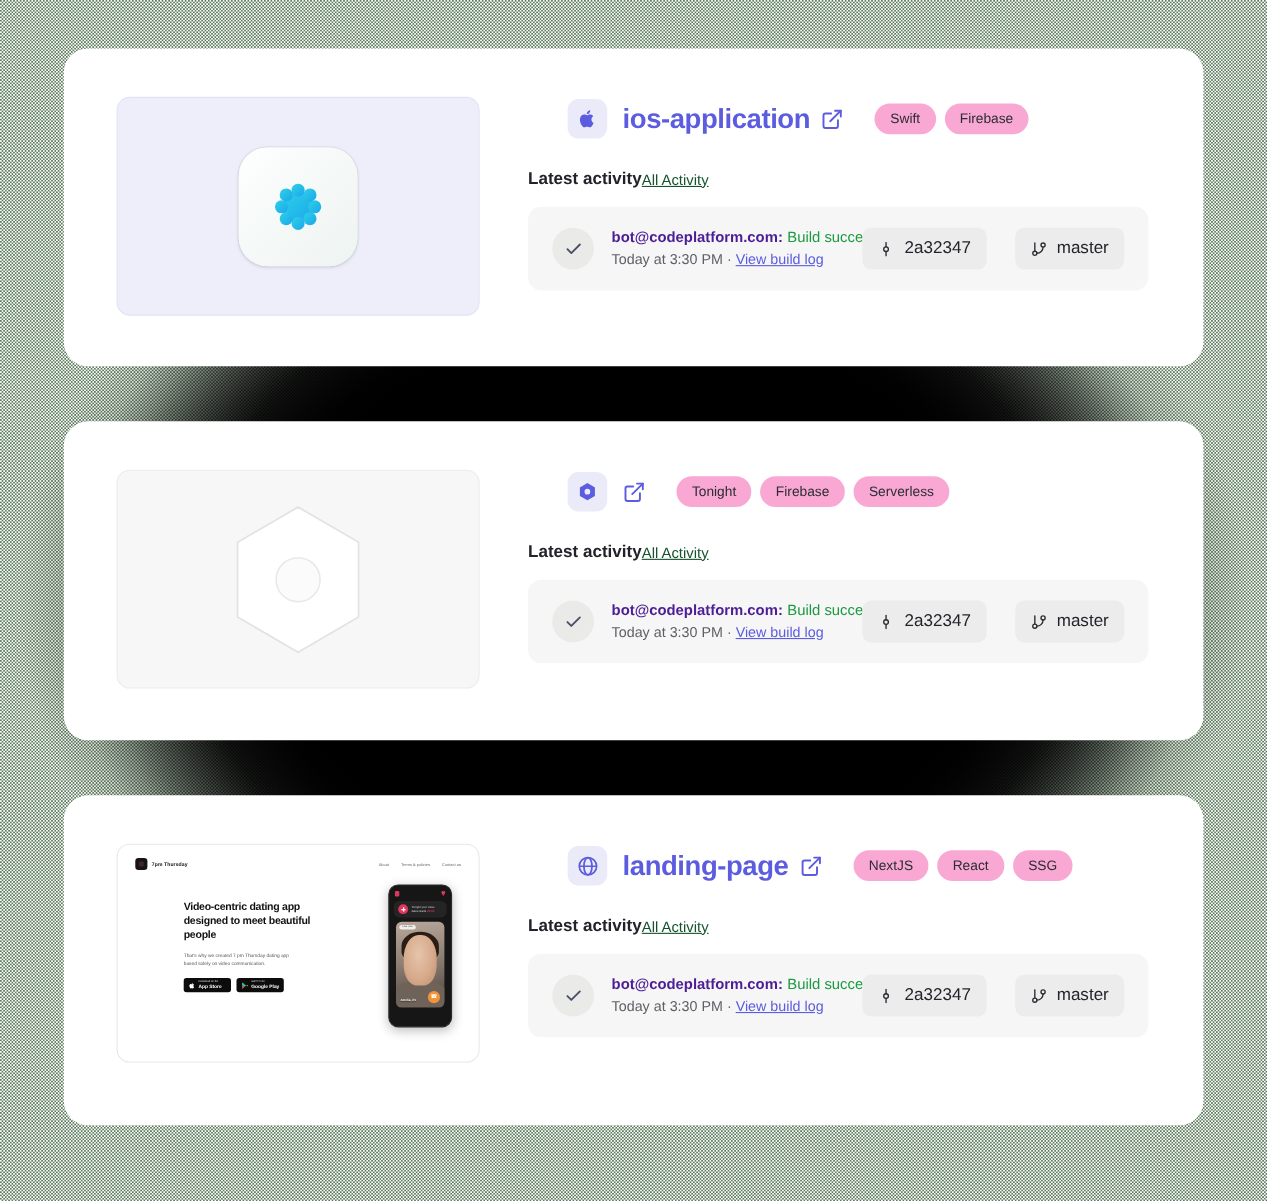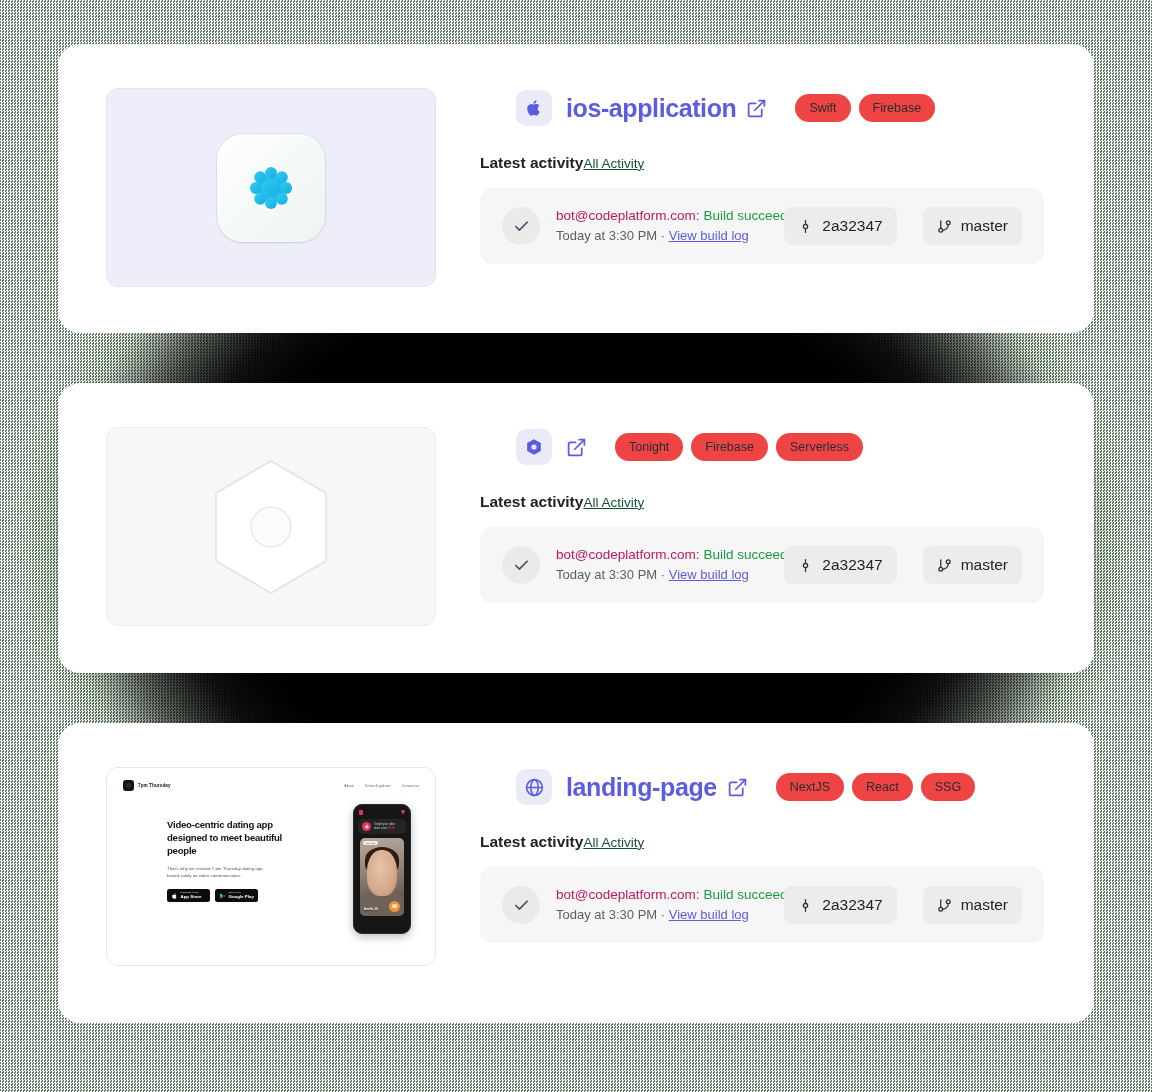--- a/index.html
+++ b/index.html
@@ -270,21 +270,21 @@
     align-items: center;
     gap: 10px;
     font-size: 25px;
     font-weight: bold;
     color: #5c5ce0;
     letter-spacing: -0.4px;
     white-space: nowrap;
   }
   .tags { display: flex; gap: 8px; margin-left: 14px; }
   .tag {
-    background: #ef4444;
+    background: #f9a8d4;
     color: #2c2c33;
     border-radius: 999px;
     padding: 7px 14px;
     font-size: 12.5px;
     white-space: nowrap;
   }
 
   .activity-head {
     margin-top: 28px;
     display: flex;
@@ -314,21 +314,21 @@
   }
   .status-avatar {
     width: 38px; height: 38px;
     border-radius: 50%;
     background: #eaeae8;
     display: flex; align-items: center; justify-content: center;
     flex: 0 0 auto;
   }
   .act-text { flex: 1 1 auto; min-width: 0; }
   .act-line1 { font-size: 13.5px; line-height: 20px; white-space: nowrap; }
-  .act-author { color: #be185d; font-weight: normal; }
+  .act-author { color: #4c1d95; font-weight: bold; }
   .act-status { color: #1c9a41; margin-left: 4px; }
   .act-line2 {
     font-size: 13px;
     line-height: 20px;
     color: #5e5e66;
     margin-top: 4px;
     white-space: nowrap;
   }
   .act-link {
     color: #5c5ce0;

